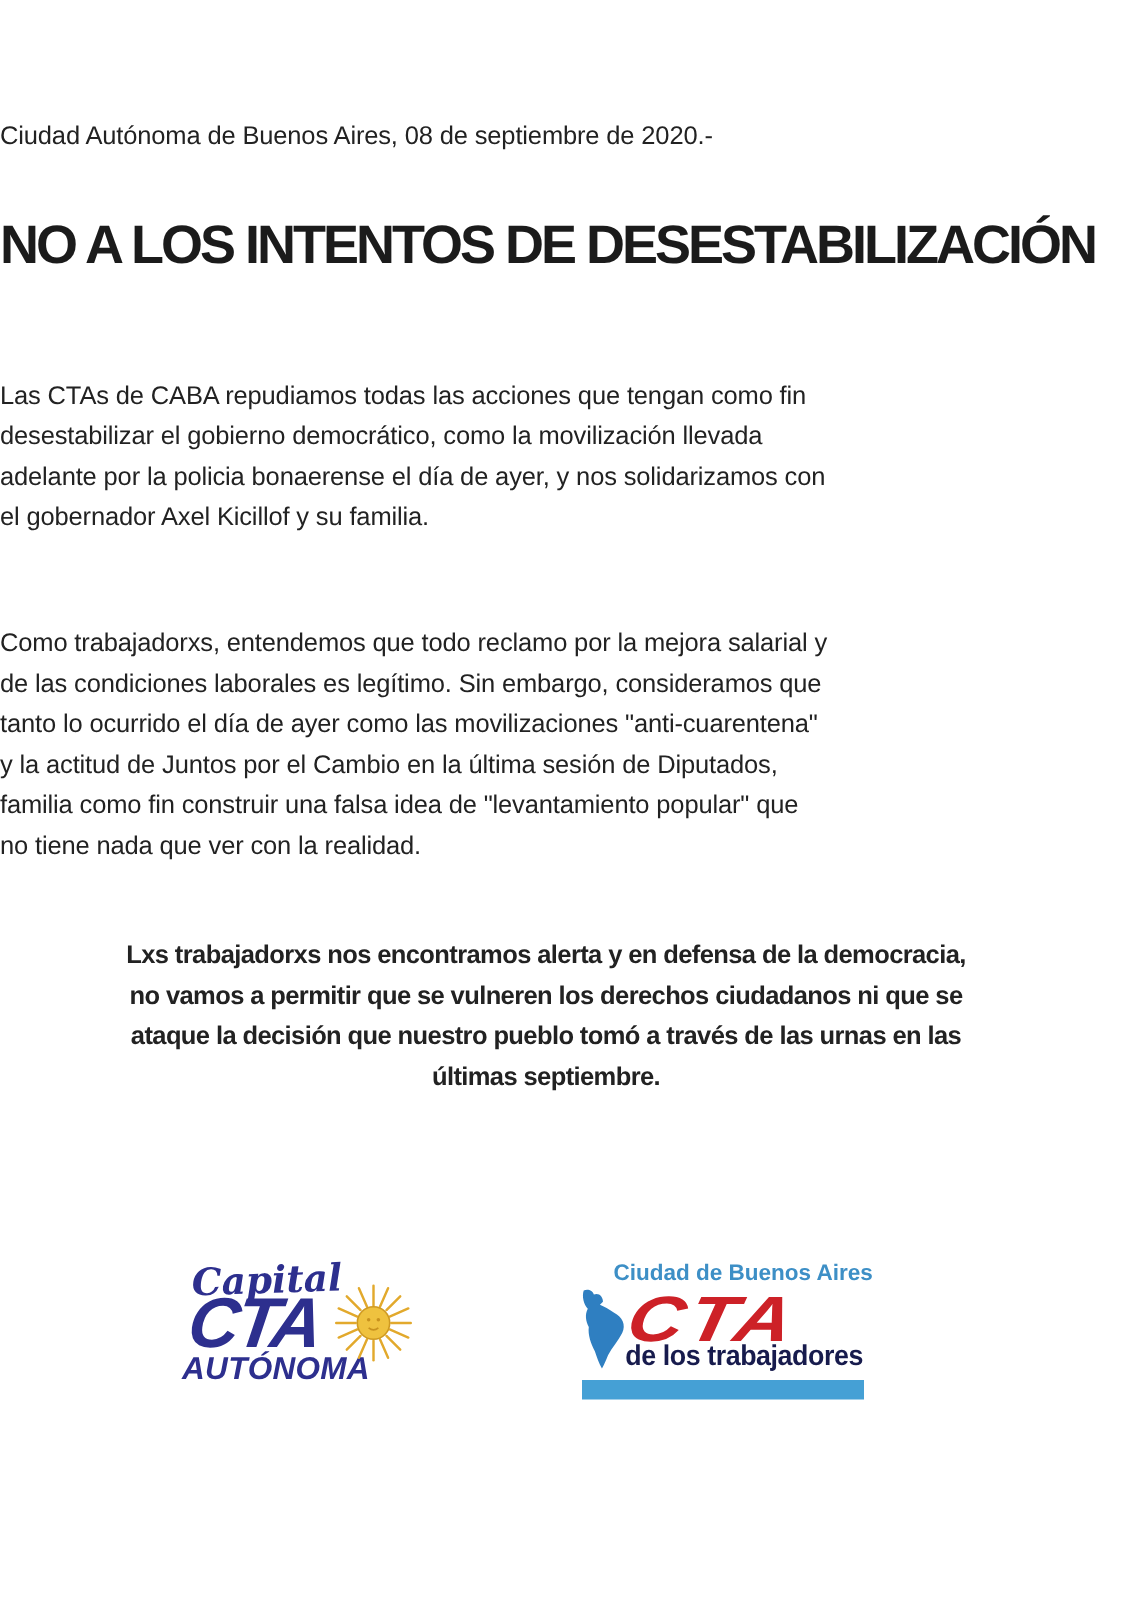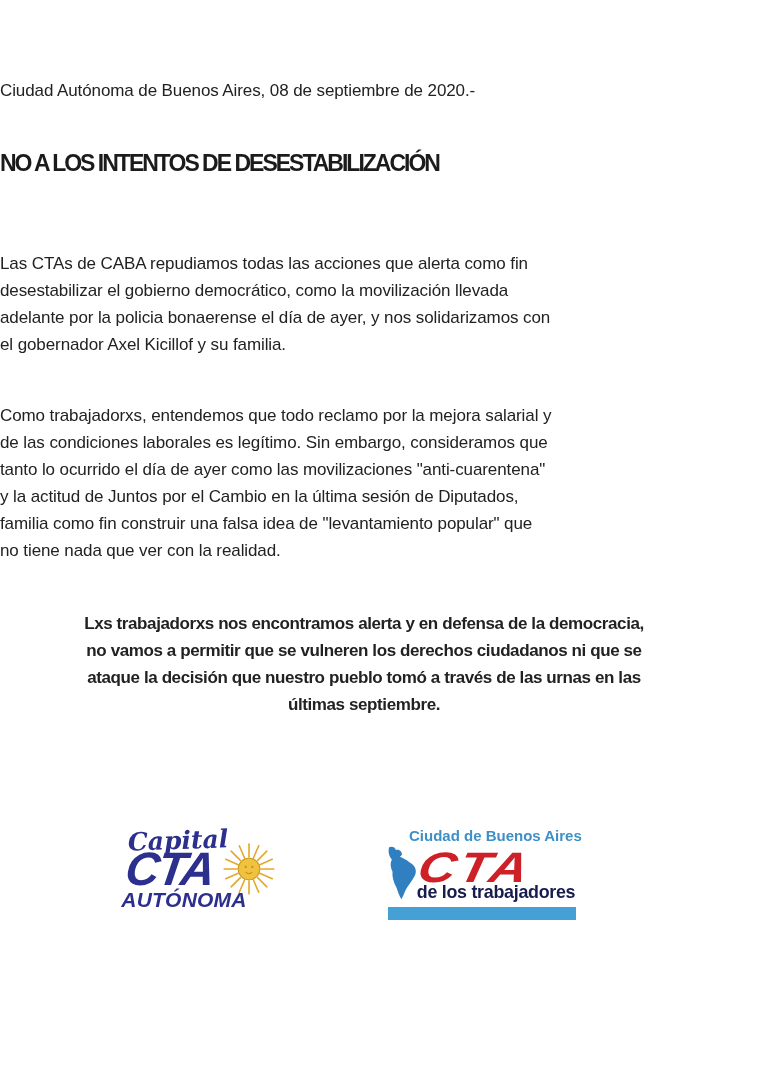--- a/index.html
+++ b/index.html
@@ -6,27 +6,27 @@
   .page {
     width:764px; height:1080px; background:#ffffff; position:relative;
     box-sizing:border-box; padding-right:36px; overflow:hidden;
     font-family:"Liberation Sans", sans-serif; color:#222222;
   }
   .dateline {
     padding-top:60px; font-size:17px; line-height:27px; white-space:nowrap;
     letter-spacing:-0.1px;
   }
   .title {
-    margin:42px 0 0 0; font-size:23px; line-height:34px; font-weight:bold;
+    margin:42px 0 0 0; font-size:36px; line-height:34px; font-weight:bold;
     letter-spacing:-2px; color:#1b1b1b; white-space:nowrap;
   }
   .para { font-size:17px; line-height:27px; letter-spacing:-0.1px; }
   .para .line { white-space:nowrap; }
   .p1 { margin-top:70px; }
-  .p2 { margin-top:44px; }
+  .p2 { margin-top:57px; }
   .p3 { margin-top:46px; font-weight:bold; letter-spacing:-0.4px;text-align:center; }
 
   .logos { position:relative; margin-top:110px; height:115px; }
 
   
   .logo-autonoma { position:absolute; left:100px; top:0; width:168px; text-align:center; }
   .capital {
     font-family:"DejaVu Serif", serif; font-style:italic; font-weight:bold;
     font-size:25px; line-height:26px; color:#2d2f8e; transform:rotate(-2deg);
     margin:0 18px -6px 6px;
@@ -66,21 +66,21 @@
 </head>
 <body>
 
 <div class="page">
 
   <p class="dateline">Ciudad Autónoma de Buenos Aires, 08 de septiembre de 2020.-</p>
 
   <h1 class="title">NO A LOS INTENTOS DE DESESTABILIZACIÓN</h1>
 
   <div class="para p1">
-    <div class="line">Las CTAs de CABA repudiamos todas las acciones que alerta como fin</div>
+    <div class="line">Las CTAs de CABA repudiamos todas las acciones que tengan como fin</div>
     <div class="line">desestabilizar el gobierno democrático, como la movilización llevada</div>
     <div class="line">adelante por la policia bonaerense el día de ayer, y nos solidarizamos con</div>
     <div class="line">el gobernador Axel Kicillof y su familia.</div>
   </div>
 
   <div class="para p2">
     <div class="line">Como trabajadorxs, entendemos que todo reclamo por la mejora salarial y</div>
     <div class="line">de las condiciones laborales es legítimo. Sin embargo, consideramos que</div>
     <div class="line">tanto lo ocurrido el día de ayer como las movilizaciones "anti-cuarentena"</div>
     <div class="line">y la actitud de Juntos por el Cambio en la última sesión de Diputados,</div>

